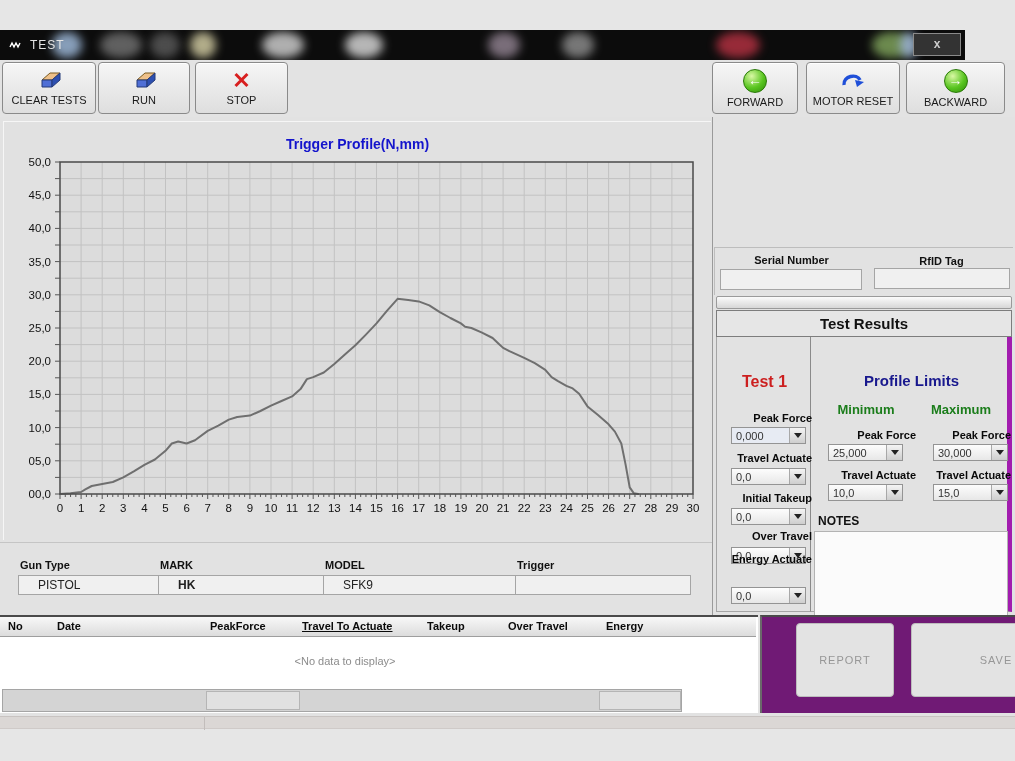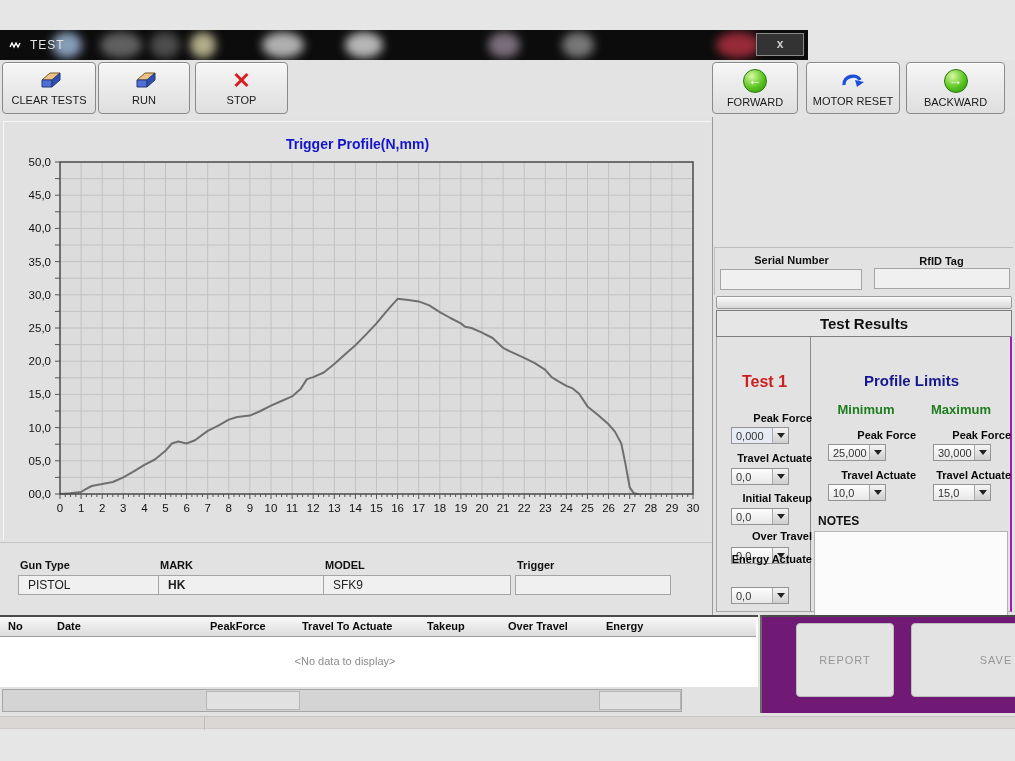--- a/index.html
+++ b/index.html
@@ -1,19 +1,19 @@
 <!DOCTYPE html>
 <html><head>
 <meta charset="utf-8">
 <style>
   html,body{margin:0;padding:0;}
   body{font-family:"Liberation Sans",sans-serif;background:#e6e6e6;}
   .screen{position:relative;width:1015px;height:761px;background:#e6e6e6;overflow:hidden;}
   
-  .titlebar{position:absolute;left:0;top:30px;width:808px;height:30px;background:#0c0c0c;overflow:hidden;}
+  .titlebar{position:absolute;left:0;top:30px;width:965px;height:30px;background:#0c0c0c;overflow:hidden;}
   .blob{position:absolute;top:2px;height:26px;border-radius:50%;filter:blur(5px);opacity:.85;}
   .app-icon{position:absolute;left:7px;top:7px;width:16px;height:16px;border-radius:50%;
     background:radial-gradient(circle at 35% 30%,#7d9bે0,#3a57c8 60%,#22357e);z-index:3;display:flex;align-items:center;justify-content:center;}
   .title-text{position:absolute;left:30px;top:8px;color:#e4e4e4;font-size:12px;letter-spacing:1px;z-index:3;}
   .close-btn{position:absolute;right:4px;top:3px;width:46px;height:21px;background:#333;border:1px solid #8a8a8a;
     color:#cdcdcd;font-size:12px;font-weight:bold;text-align:center;line-height:20px;z-index:3;cursor:default;}
   
   .toolbar{position:absolute;left:0;top:60px;width:1015px;height:57px;background:#e3e3e3;border-bottom:1px solid #8f8f8f;}
   .tb-btn{position:absolute;top:2px;height:52px;border:1px solid #8a8a8a;border-radius:4px;
     background:linear-gradient(#f6f6f6,#dedede);box-shadow:inset 0 1px 0 #ffffff;
@@ -27,48 +27,48 @@
   .app-bg{position:absolute;left:0;top:117px;width:1015px;height:599px;background:#e2e2e2;}
   .rp-divider{position:absolute;left:712px;top:117px;width:1px;height:498px;background:#9a9a9a;}
   
   .chart-panel{position:absolute;left:3px;top:121px;width:707px;height:418px;background:#e1e1e1;
     border-top:1px solid #f6f6f6;border-left:1px solid #f6f6f6;}
   .chart-title{position:absolute;left:0;top:14px;width:707px;text-align:center;color:#1414cc;font-weight:bold;font-size:14px;}
   
   .form-panel{position:absolute;left:0;top:542px;width:712px;height:70px;background:#e2e2e2;border-top:1px solid #c5c5c5;}
   .f-label{position:absolute;top:16px;font-size:11px;font-weight:bold;color:#111;}
   .f-input{position:absolute;top:32px;height:18px;background:#f0f0f0;border:1px solid #a5a5a5;
-    font-family:"Liberation Sans",sans-serif;font-size:12px;color:#222;padding:0 9px;}
+    font-family:"Liberation Sans",sans-serif;font-size:12px;color:#222;padding:0 19px;}
   
   .group-edge{position:absolute;left:714px;top:247px;width:298px;height:47px;border-top:1px solid #bdbdbd;border-left:1px solid #bdbdbd;}
   .sn-label{position:absolute;font-size:11px;font-weight:bold;color:#111;text-align:center;}
   .sn-input{position:absolute;height:19px;background:#f0f0f0;border:1px solid #a5a5a5;
     font-family:"Liberation Sans",sans-serif;font-size:12px;padding:0 4px;}
   .splitter{position:absolute;left:716px;top:296px;width:294px;height:11px;border:1px solid #9a9a9a;border-radius:2px;
     background:linear-gradient(#fbfbfb,#d7d7d7);}
   .results{position:absolute;left:716px;top:310px;width:296px;height:302px;}
   .tr-header{position:absolute;left:0;top:0;width:294px;height:25px;border:1px solid #7d7d7d;background:#e6e6e6;
     text-align:center;line-height:25px;font-size:15px;font-weight:bold;color:#111;}
   .t1col{position:absolute;left:0;top:27px;width:95px;height:275px;border-left:1px solid #a5a5a5;border-right:1px solid #8a8a8a;border-bottom:1px solid #a5a5a5;box-sizing:border-box;}
-  .limcol{position:absolute;left:95px;top:27px;width:201px;height:275px;border-right:2px solid #a21caf;border-bottom:1px solid #a5a5a5;box-sizing:border-box;}
+  .limcol{position:absolute;left:95px;top:27px;width:201px;height:275px;border-right:5px solid #a21caf;border-bottom:1px solid #a5a5a5;box-sizing:border-box;}
   .t1-title{position:absolute;left:0;top:36px;width:95px;text-align:center;color:#cc1f1f;font-weight:bold;font-size:16px;}
   .sm-label{position:absolute;font-size:11px;font-weight:bold;color:#0a0a0a;text-align:right;white-space:nowrap;}
-  .combo{position:absolute;width:58px;height:17px;border:1px solid #949494;background:linear-gradient(#fdfdfd,#e7e7e7);
+  .combo{position:absolute;width:75px;height:17px;border:1px solid #949494;background:linear-gradient(#fdfdfd,#e7e7e7);
     display:flex;box-sizing:border-box;}
   .combo .val{flex:1;font-size:11px;color:#333;padding:2px 0 0 4px;overflow:hidden;}
   .combo .dd{width:15px;background:linear-gradient(#f4f4f4,#cecece);border-left:1px solid #a8a8a8;
     display:flex;align-items:center;justify-content:center;}
   .combo .dd i{width:0;height:0;border-left:4px solid transparent;border-right:4px solid transparent;border-top:5px solid #222;}
   .combo.hl{background:#e7ebf3;}
   .lim-title{position:absolute;left:0;top:35px;width:201px;text-align:center;color:#19198e;font-weight:bold;font-size:15px;}
   .mm-label{position:absolute;top:65px;width:90px;text-align:center;color:#1b7d1b;font-weight:bold;font-size:13px;}
   .notes-label{position:absolute;left:7px;top:177px;font-size:12px;font-weight:bold;color:#111;}
   .notes-box{position:absolute;left:3px;top:194px;width:192px;height:103px;background:#fbfbfb;border:1px solid #b3b3b3;}
   
-  .grid{position:absolute;left:0;top:615px;width:758px;height:72px;background:#fff;border-top:2px solid #4a4a4a;box-sizing:border-box;}
+  .grid{position:absolute;left:0;top:615px;width:758px;height:98px;background:#fff;border-top:2px solid #4a4a4a;box-sizing:border-box;}
   .grid-header{position:absolute;left:0;top:0;width:756px;height:19px;background:linear-gradient(#f8f8f8,#dcdcdc);border-bottom:1px solid #9e9e9e;}
   .gh-cell{position:absolute;top:3px;font-size:11px;font-weight:bold;color:#0a0a0a;white-space:nowrap;}
   .grid-empty{position:absolute;left:0;top:38px;width:690px;text-align:center;font-size:11px;color:#8c8c8c;}
   .grid-scroll{position:absolute;left:2px;top:72px;width:678px;height:21px;background:#d4d4d4;border:1px solid #a5a5a5;}
   .scroll-thumb{position:absolute;top:1px;height:17px;background:#e1e1e1;border:1px solid #b5b5b5;}
   .actions{position:absolute;left:760px;top:615px;width:255px;height:98px;background:#701a75;border-top:2px solid #4a4a4a;border-left:2px solid #6a6a6a;box-sizing:border-box;}
   .act-btn{position:absolute;top:6px;width:96px;height:72px;border:1px solid #bdbdbd;border-radius:4px;background:#e3e3e3;
     color:#979797;font-size:11px;display:flex;align-items:center;justify-content:center;letter-spacing:1px;}
   .status-row{position:absolute;left:0;top:716px;width:1015px;height:13px;background:#dbd7d5;border-top:1px solid #c8c3c1;border-bottom:1px solid #cfcac8;box-sizing:border-box;}
   .status-div{position:absolute;left:204px;top:0;width:1px;height:13px;background:#c2bdbb;}
@@ -485,21 +485,21 @@
       <span class="notes-label">NOTES</span>
       <div class="notes-box"></div>
     </div>
   </div>
 
   <div class="grid">
     <div class="grid-header">
       <span class="gh-cell" style="left:8px;">No</span>
       <span class="gh-cell" style="left:57px;">Date</span>
       <span class="gh-cell" style="left:210px;">PeakForce</span>
-      <span class="gh-cell" style="left:302px;">Travel To Actuate</span>
+      <span class="gh-cell" style="left:302px;text-decoration:underline;">Travel To Actuate</span>
       <span class="gh-cell" style="left:427px;">Takeup</span>
       <span class="gh-cell" style="left:508px;">Over Travel</span>
       <span class="gh-cell" style="left:606px;">Energy</span>
     </div>
     <div class="grid-empty">&lt;No data to display&gt;</div>
     <div class="grid-scroll">
       <div class="scroll-thumb" style="left:203px;width:92px;"></div>
       <div class="scroll-thumb" style="left:596px;width:80px;"></div>
     </div>
   </div>

